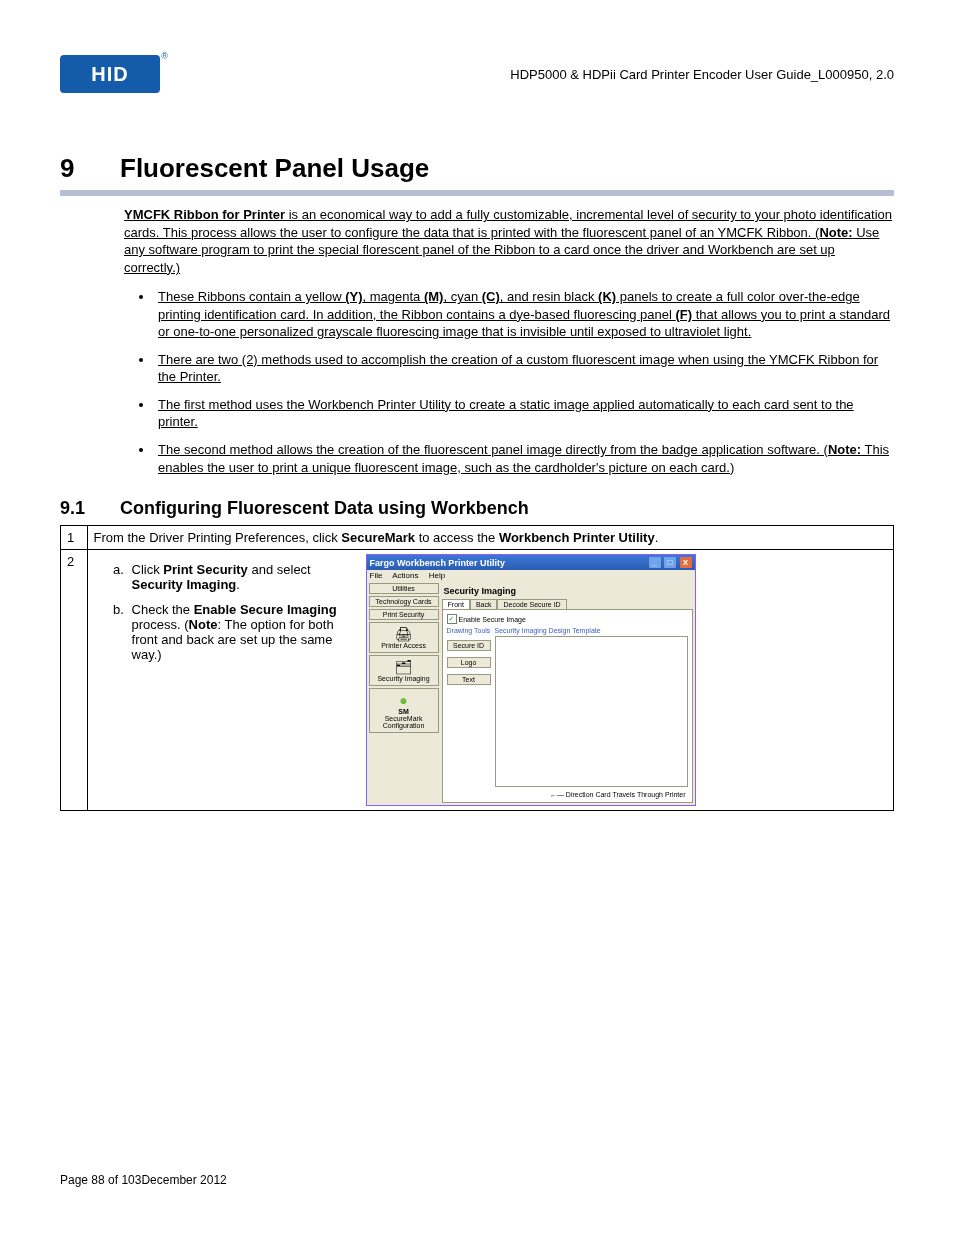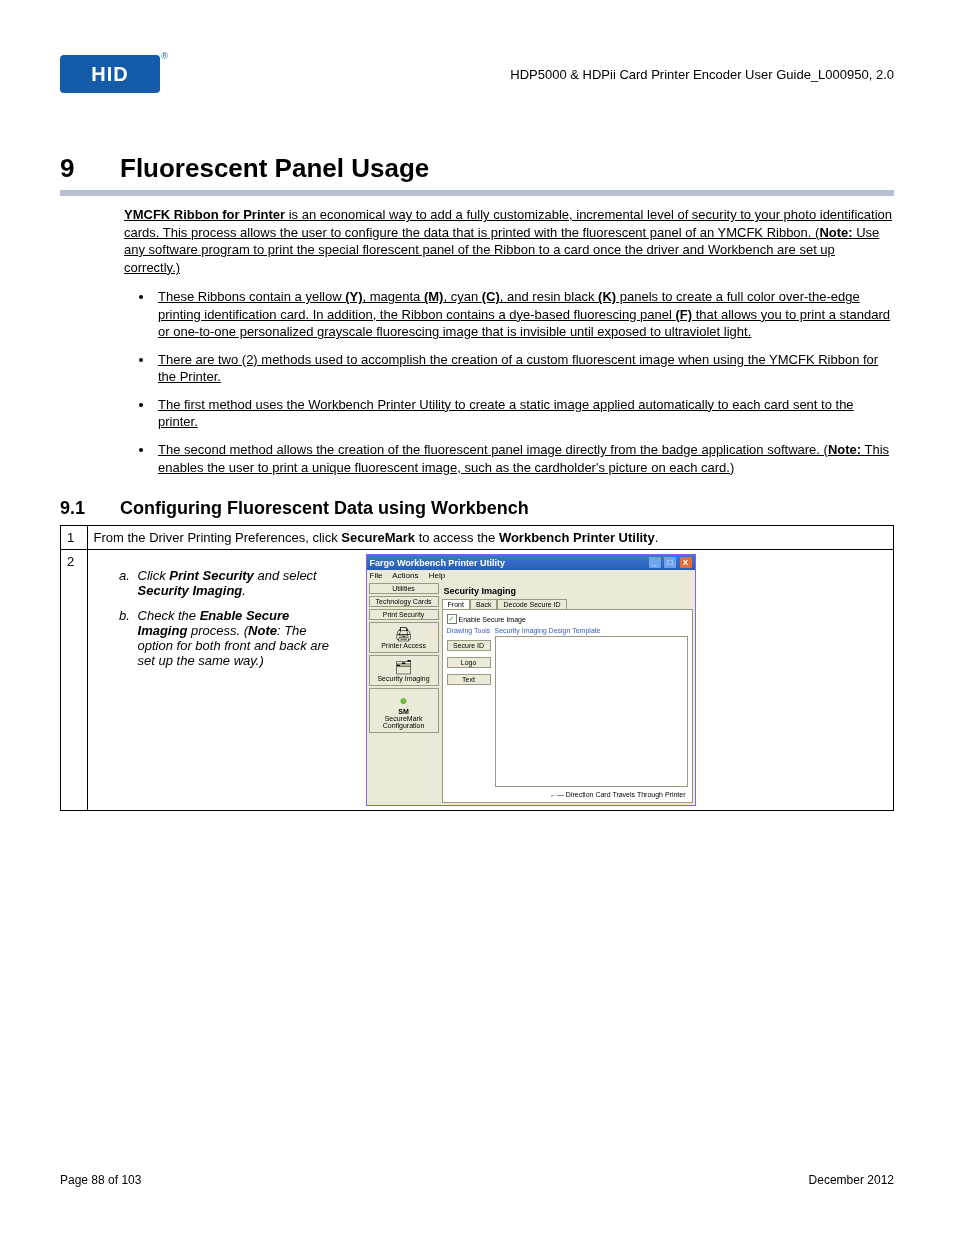--- a/index.html
+++ b/index.html
@@ -105,37 +105,35 @@
   table.proc th {
     background: #a9cbec;
     font-weight: bold;
   }
   table.proc .stepcol {
     width: 46px;
   }
   ol.sub {
     list-style: lower-alpha;
     padding-left: 26px;
-    margin: 14px;
-    font-style: italic;
+    margin: 8px;
   }
   ol.sub li {
     margin-bottom: 10px;
     padding-left: 4px;
   }
   .footer {
     position: absolute;
     bottom: 48px;
     left: 60px;
     right: 60px;
     font-size: 12px;
   }
   .footer-row {
     display: flex;
-    justify-content: space-between;
   }
   .footer-copy {
     text-align: center;
     margin-top: 6px;
   }
 
   
   .shot {
     width: 328px;
     border: 1px solid #8b5cf6;

